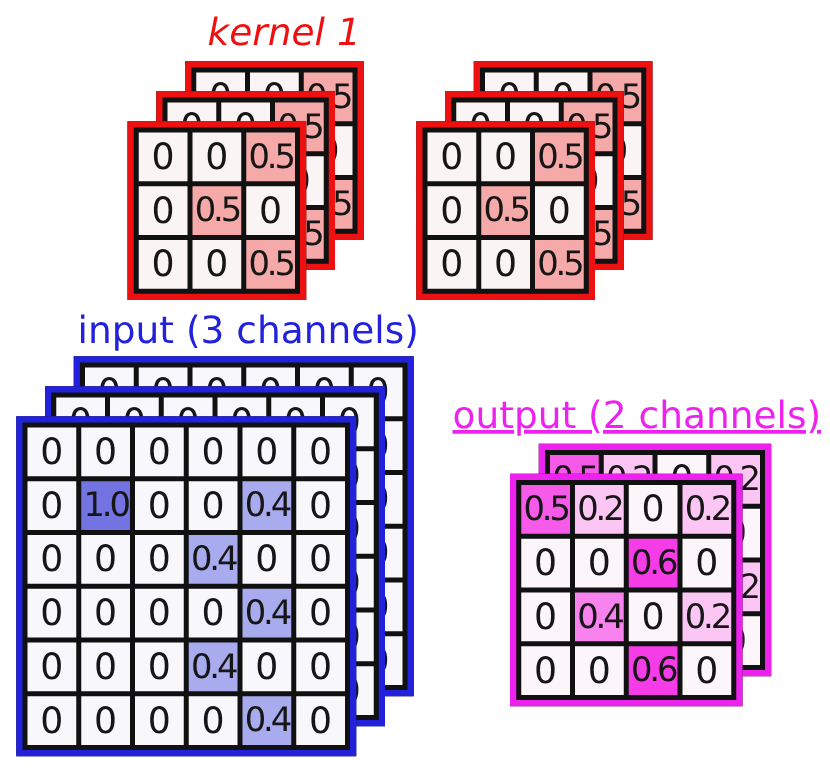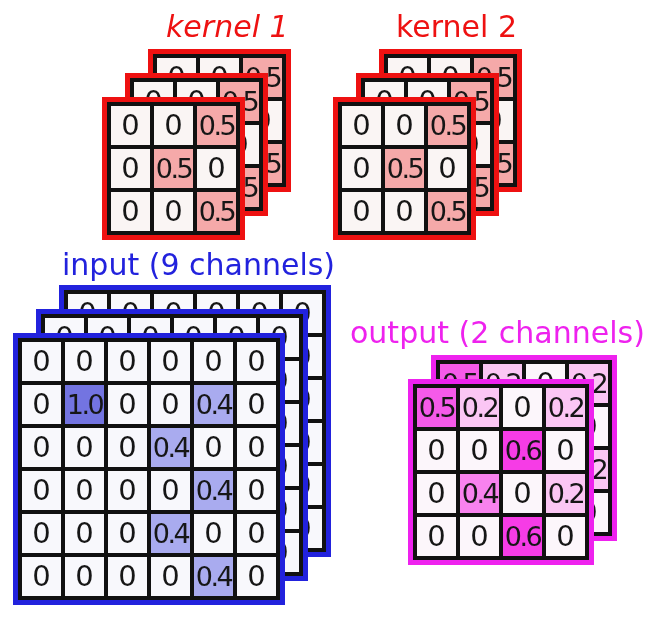--- a/index.html
+++ b/index.html
@@ -17,21 +17,21 @@
   }
   .diagram-label {
     position: absolute;
     font-size: 30px;
     line-height: 1.1;
     white-space: nowrap;
   }
   .lbl-kernel1 { left: 166px; top: 10px; font-style: italic; }
   .lbl-kernel2 { left: 396px; top: 10px; }
   .lbl-input   { left: 62px;  top: 248px; }
-  .lbl-output  { left: 350px; top: 316px; }
+  .lbl-output  { left: 362px; top: 316px; text-decoration: underline; }
   .stack {
     position: absolute;
   }
   .stack-kernel1 { left: 102px; top: 49px;  width: 190px; height: 186px; }
   .stack-kernel2 { left: 333px; top: 49px;  width: 190px; height: 186px; }
   .stack-input   { left: 13px;  top: 285px; width: 319px; height: 321px; }
   .stack-output  { left: 408px; top: 355px; width: 210px; height: 211px; }
   .matrix {
     position: absolute;
     display: grid;
@@ -59,23 +59,22 @@
     letter-spacing: -2.5px;
   }
 </style>
 </head>
 <body>
 
 <div class="canvas">
 
   <div class="diagram-label lbl-kernel1" style="color: rgb(238, 17, 17);">kernel 1</div>
 
-  <div class="diagram-label lbl-kernel2" style="color: rgb(238, 17, 17);">kernel 2</div>
-
-  <div class="diagram-label lbl-input" style="color: rgb(34, 34, 221);">input (9 channels)</div>
+
+  <div class="diagram-label lbl-input" style="color: rgb(34, 34, 221);">input (3 channels)</div>
 
   <div class="diagram-label lbl-output" style="color: rgb(238, 34, 238);">output (2 channels)</div>
 
   <div class="stack stack-kernel1">
       <div class="matrix" style="left: 46px; top: 0px; border-color: rgb(238, 17, 17); background: rgb(17, 17, 17); grid-template-columns: repeat(3, 39px);">
         <div class="cell" style="background: rgb(250, 245, 244);">0</div>
         <div class="cell" style="background: rgb(250, 245, 244);">0</div>
         <div class="cell tight" style="background: rgb(245, 169, 169);">0.5</div>
         <div class="cell" style="background: rgb(250, 245, 244);">0</div>
         <div class="cell tight" style="background: rgb(245, 169, 169);">0.5</div>

